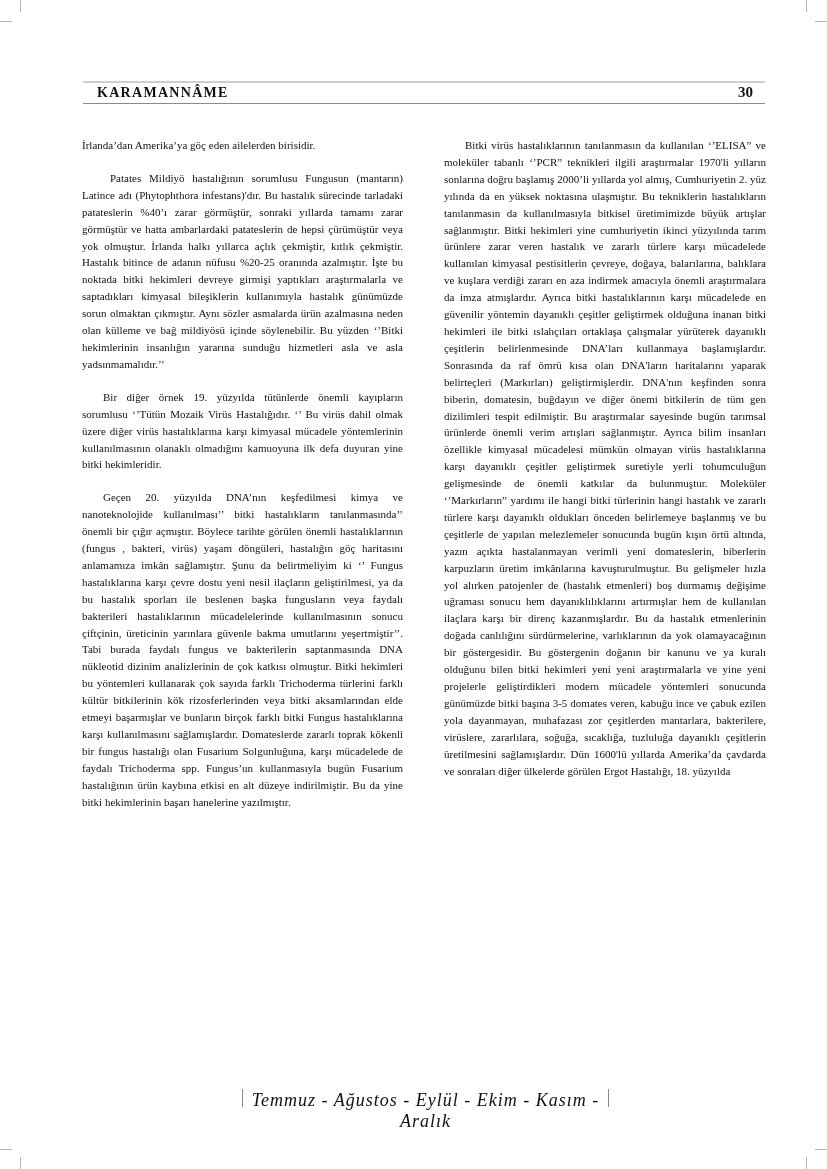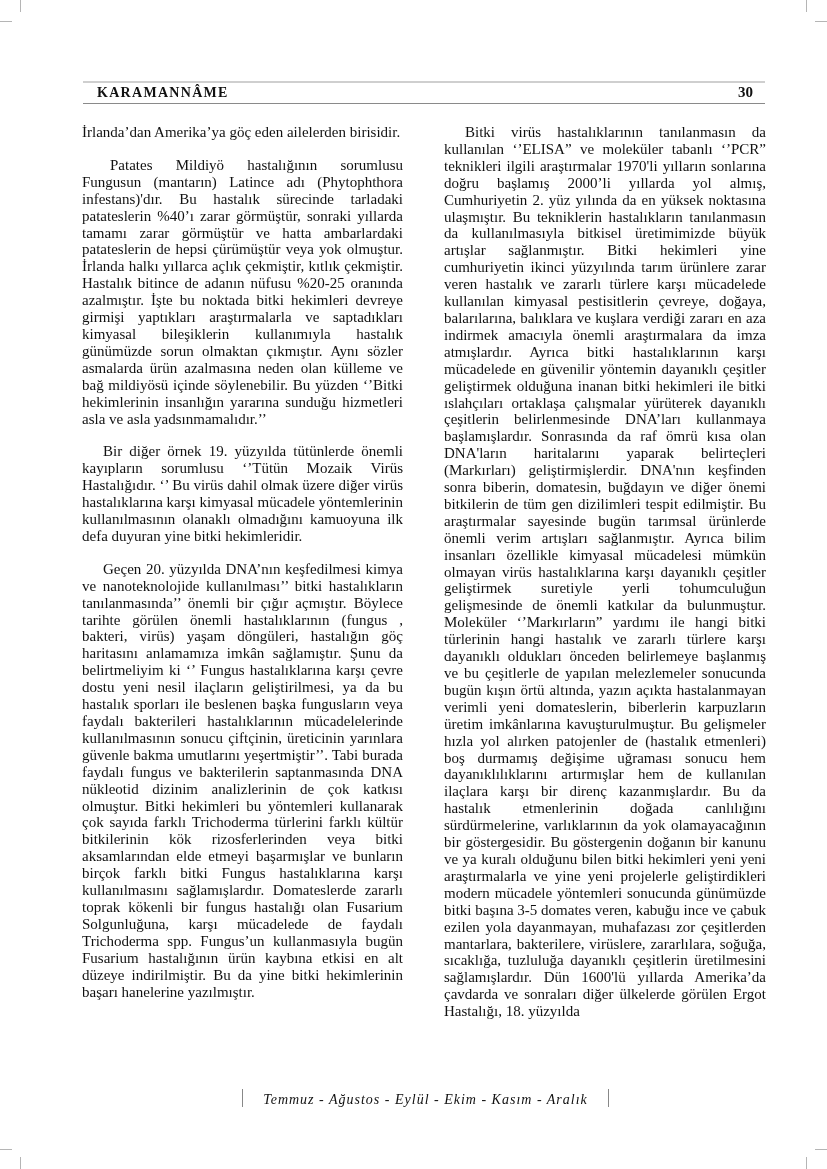--- a/index.html
+++ b/index.html
@@ -1,29 +1,29 @@
 <!DOCTYPE html>
 <html><head>
 <meta charset="utf-8">
 <style>
   html, body { margin:0; padding:0; background:#ffffff; }
   body { width:827px; height:1169px; position:relative; overflow:hidden; font-family:"Liberation Serif", serif; color:#111; }
   .crop { position:absolute; background:#b5b5b5; }
   .header { position:absolute; left:83px; top:81px; width:682px; height:20px; border-top:2px solid #cfcfcf; border-bottom:1px solid #8a8a8a;text-align:right; }
   .header .title { position:absolute; left:14px; top:2px; font-weight:bold; font-size:14px; letter-spacing:1.3px; }
   .header .pageno { position:absolute; right:12px; top:1px; font-weight:bold; font-size:15px; }
-  .col { position:absolute; top:124px; font-size:15px; line-height:16.9px; text-align:justify; }
+  .col { position:absolute; top:137px; font-size:11px; line-height:16.9px; text-align:justify; }
   .col.left { left:82px; width:321px; }
   .col.right { left:444px; width:322px; }
   .col p { margin:0; }
   .col p.indent { text-indent:21px; }
   .col p.gap { margin-top:16px; }
   .col p.indent2 { text-indent:28px; }
   .footer { position:absolute; top:1089px; left:242px; width:365px; height:18px; border-left:1px solid #888; border-right:1px solid #888; text-align:center; }
-  .footer span { font-style:italic; font-size:14px; letter-spacing:1px; position:relative; top:1px; }
+  .footer span { font-style:italic; font-size:18px; letter-spacing:1px; position:relative; top:1px; }
 </style>
 </head>
 <body>
 
 <div class="crop" style="left:20px;top:0;width:1px;height:12px;"></div>
 <div class="crop" style="left:0;top:21px;width:12px;height:1px;"></div>
 <div class="crop" style="left:806px;top:0;width:1px;height:12px;"></div>
 <div class="crop" style="left:815px;top:21px;width:12px;height:1px;"></div>
 <div class="crop" style="left:0;top:1149px;width:12px;height:1px;"></div>
 <div class="crop" style="left:20px;top:1157px;width:1px;height:12px;"></div>

